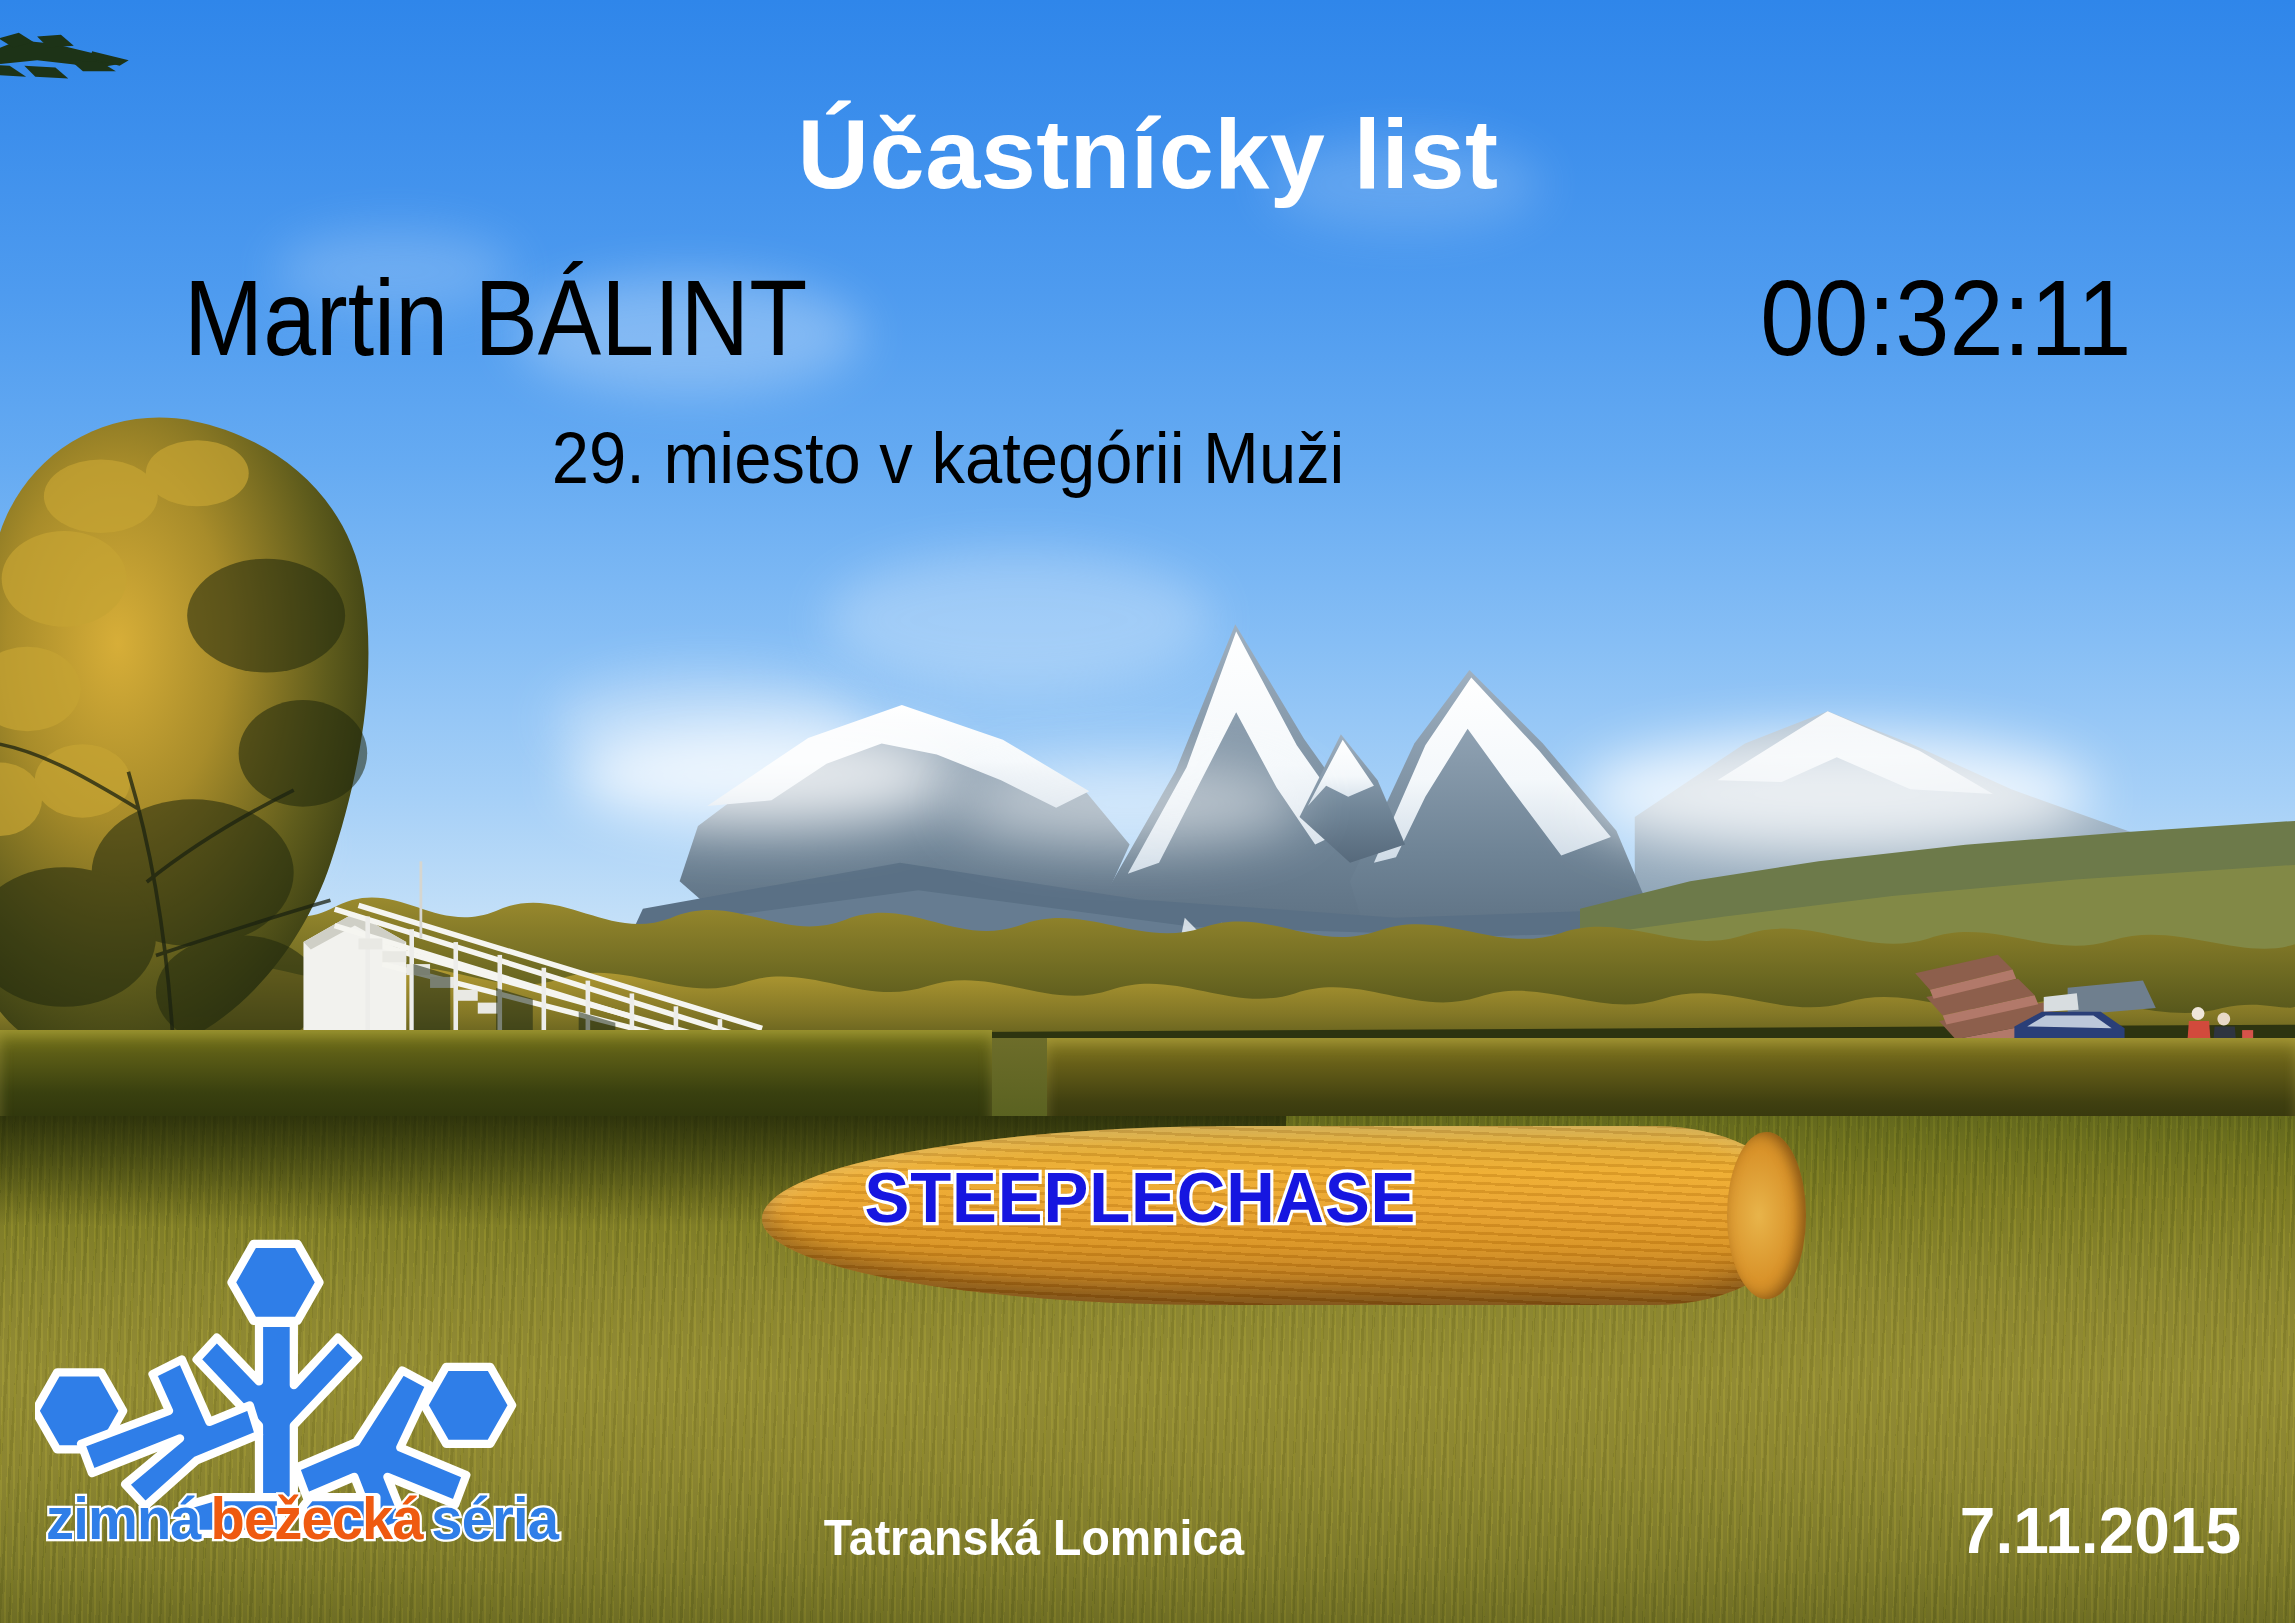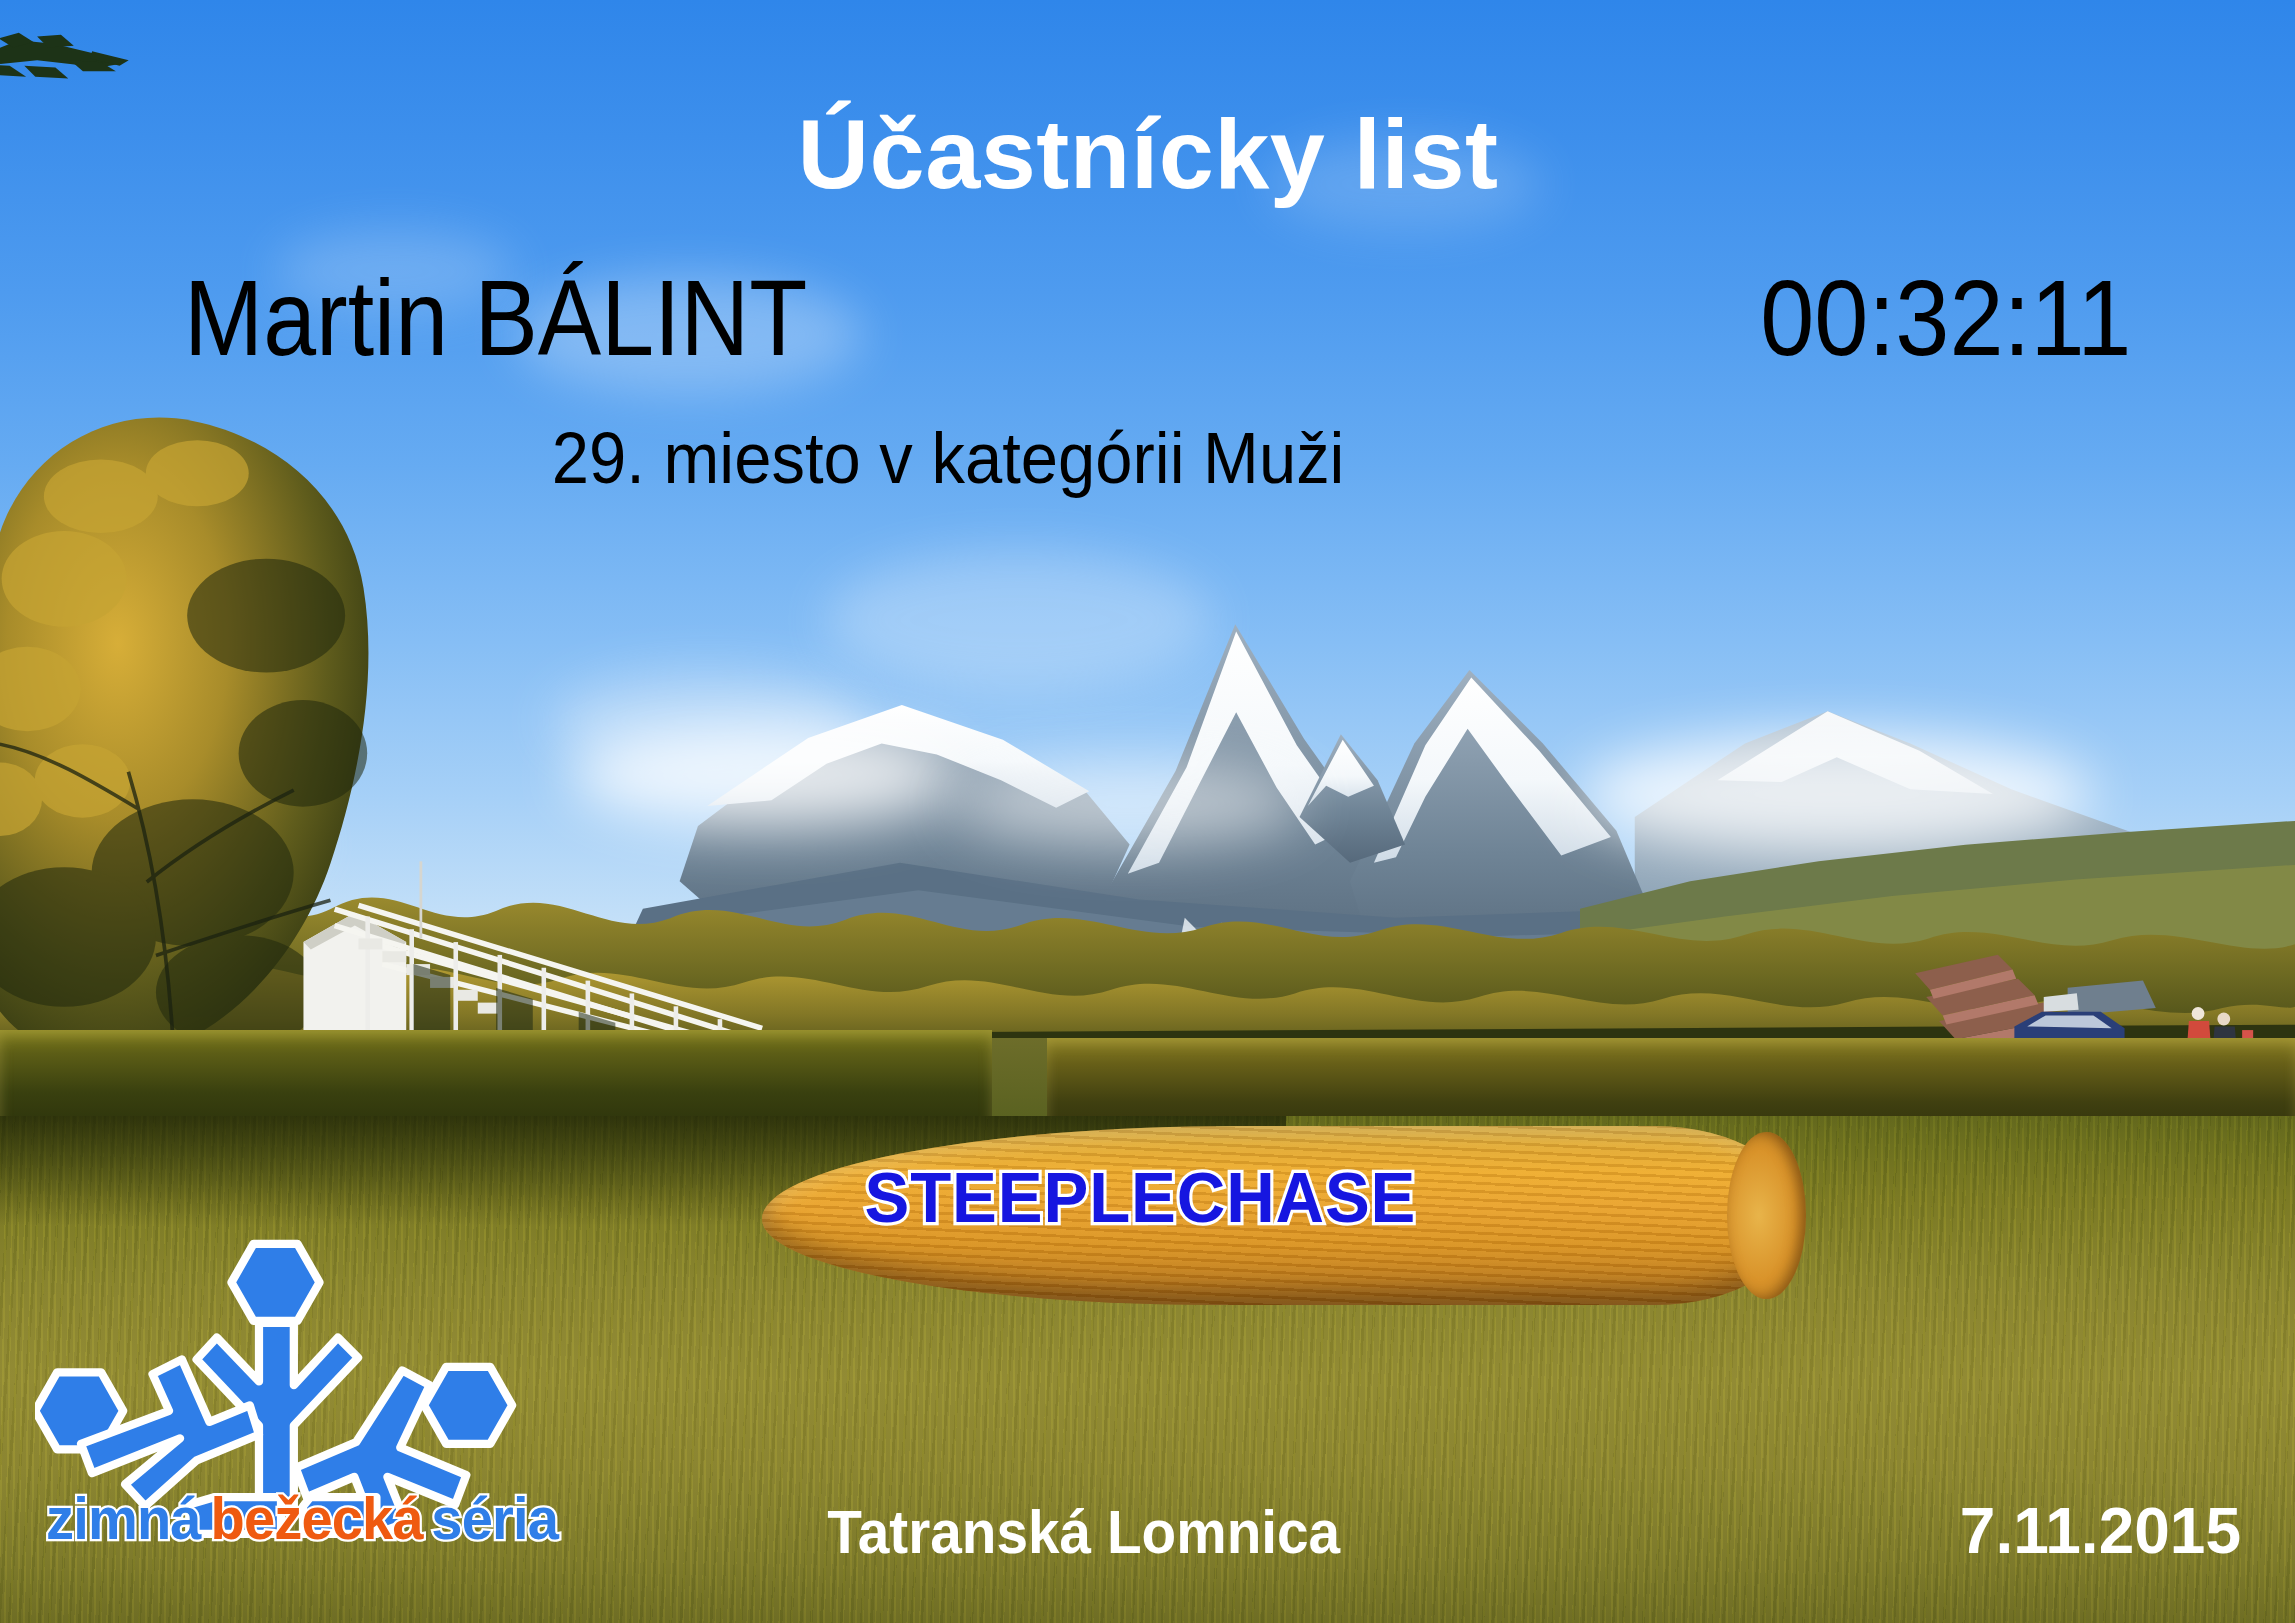--- a/index.html
+++ b/index.html
@@ -158,21 +158,21 @@
     font-size:70px;font-weight:bold;color:#1616e0;line-height:1;
     letter-spacing:0.9px;
     -webkit-text-stroke:6.4px #ffffff;
     paint-order:stroke fill;
     white-space:nowrap;
   }
   .steeple span{display:inline-block;transform:scaleX(.96);}
 
   .place{
     position:absolute;bottom:61px;left:808px;
-    font-size:61px;font-weight:bold;color:#fff;line-height:1;
+    font-size:50px;font-weight:bold;color:#fff;line-height:1;
     font-family:"Liberation Sans Narrow","Liberation Sans",sans-serif;
     white-space:nowrap;
   }
   .place span{display:inline-block;transform:scaleX(.93);}
   .date{
     position:absolute;bottom:61px;right:55px;
     font-size:64px;font-weight:bold;color:#fff;line-height:1;
     font-family:"Liberation Sans Narrow","Liberation Sans",sans-serif;
     white-space:nowrap;
   }

